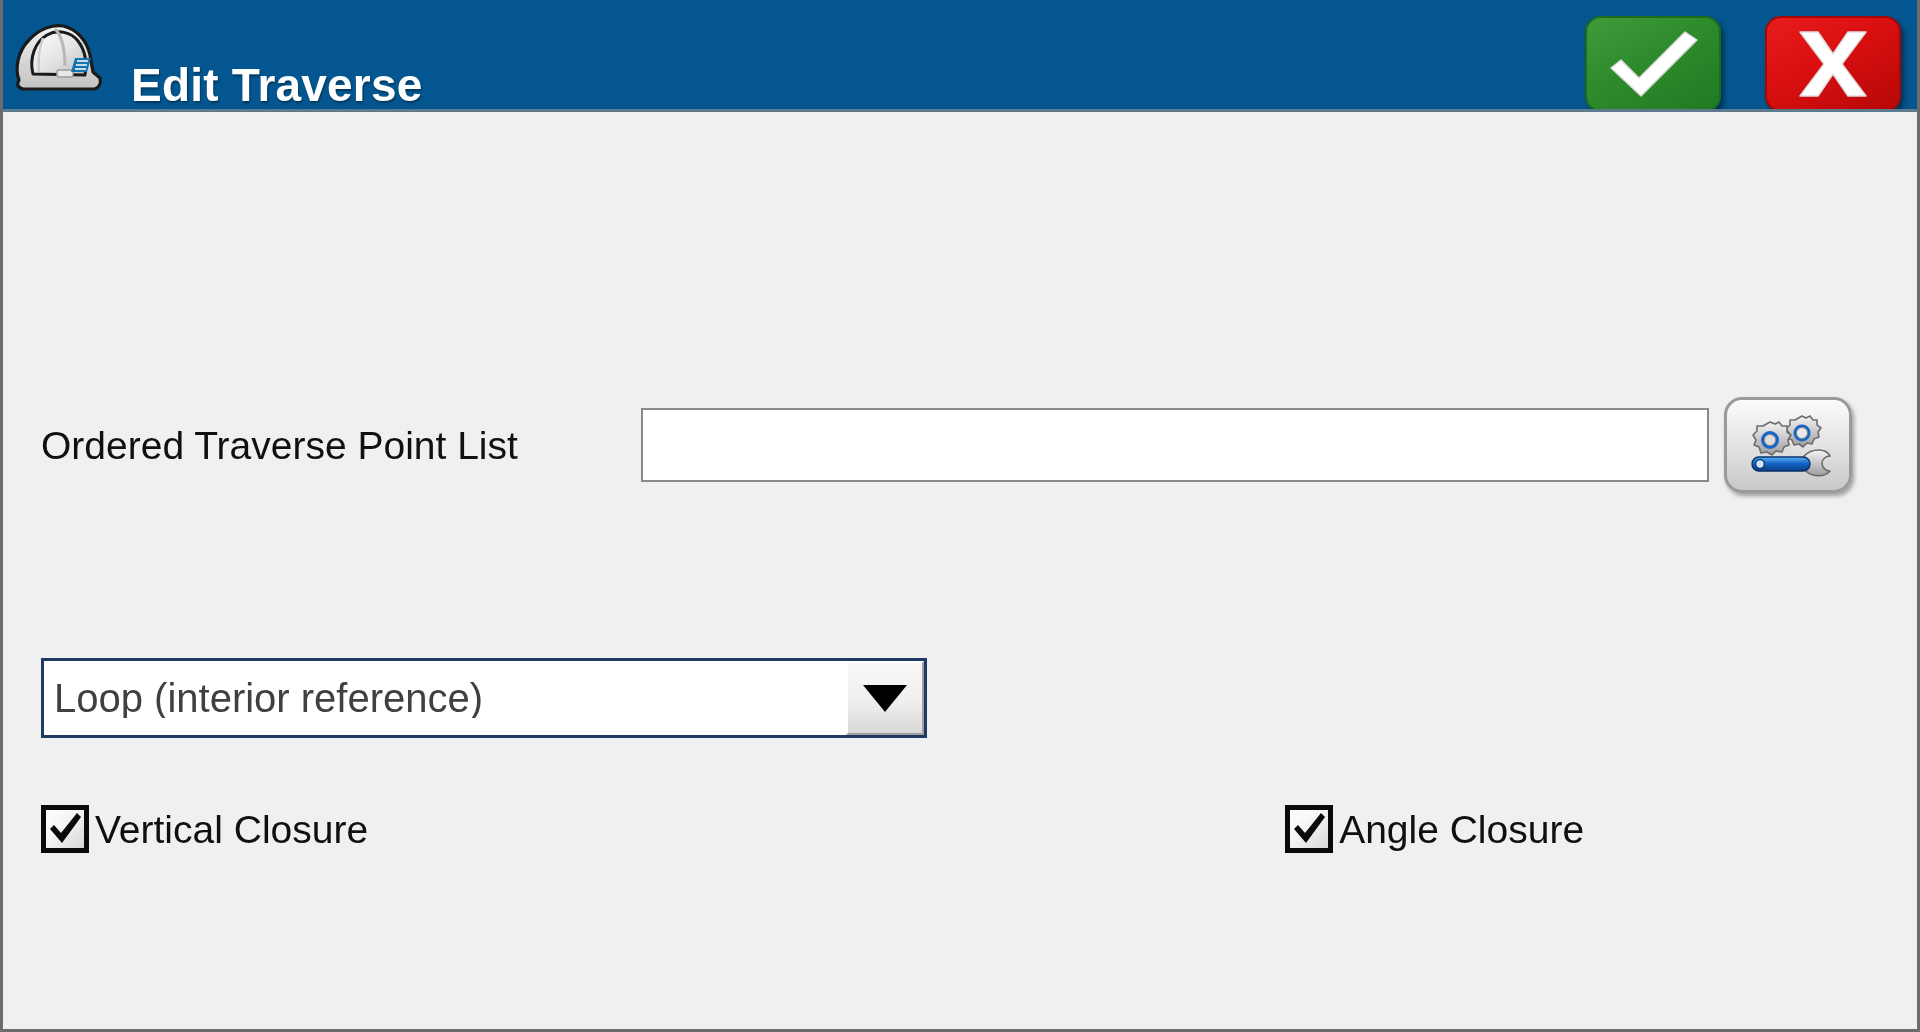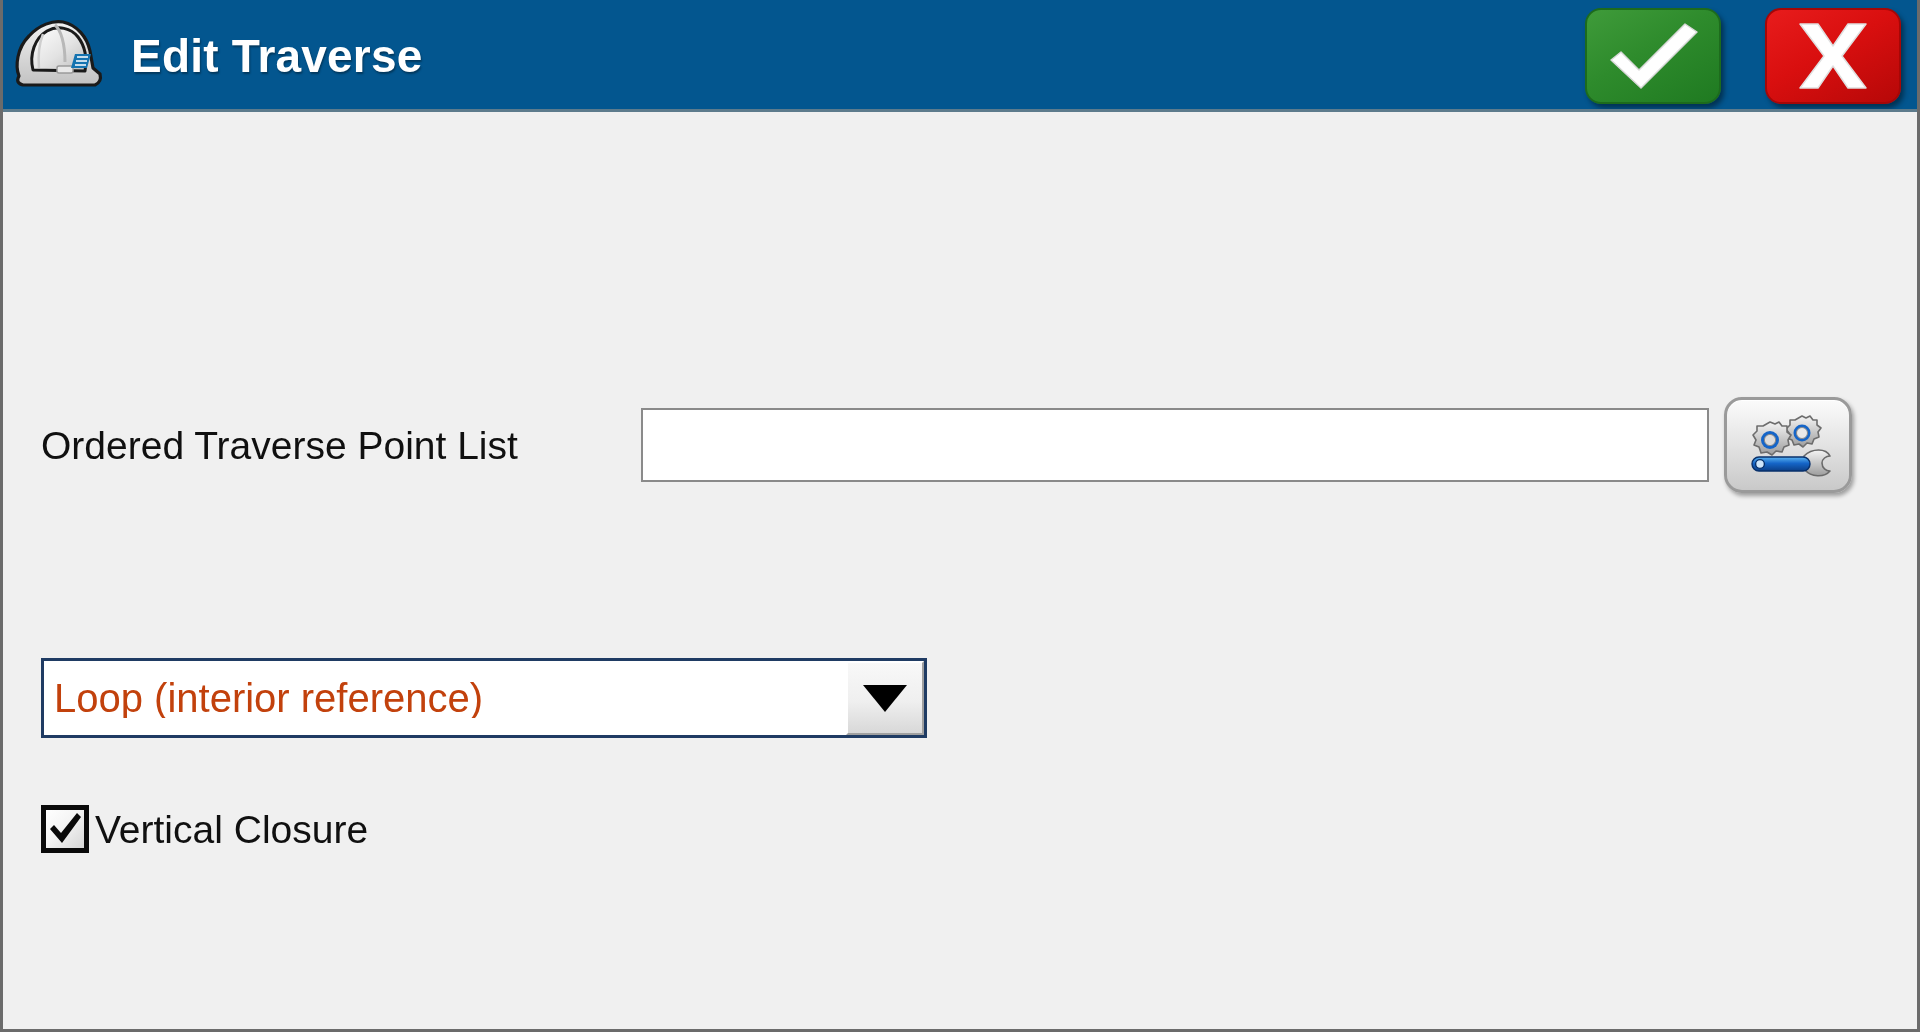--- a/index.html
+++ b/index.html
@@ -21,21 +21,21 @@
     border-top: none;
     overflow: hidden;
   }
 
   
   .titlebar {
     position: relative;
     height: 112px;
     background: #03568f;
     display: flex;
-    align-items: center;
+    align-items: flex-end;
     overflow: hidden;
   }
   .titlebar::after {
     content: "";
     position: absolute;
     left: 0; right: 0; bottom: 0;
     height: 3px;
     background: #5d7b8c;
   }
 
@@ -145,21 +145,21 @@
     width: 886px;
     height: 80px;
     background: #ffffff;
     border: 3px solid #1f3b63;
     display: flex;
     align-items: center;
   }
   .select-value {
     flex: 1 1 auto;
     font-size: 40px;
-    color: #c2410c;
+    color: #404040;
     padding-left: 10px;
     white-space: nowrap;
     overflow: hidden;
     line-height: 1;
   }
   .select-arrow-btn {
     width: 78px;
     height: 74px;
     margin-right: 0;
     background: linear-gradient(180deg, #f8f8f8 0%, #efefef 55%, #d8d8d8 100%);
@@ -315,17 +315,25 @@
 
       <div class="check-group">
         <div class="checkbox">
           <svg width="36" height="34" viewBox="0 0 36 34">
             <path d="M3 17 L7 13 L14 21 L30 1 L34 5 L15 31 Z" fill="#0a0a0a"></path>
           </svg>
         </div>
         <div class="check-label">Vertical Closure</div>
       </div>
 
+      <div class="check-group second">
+        <div class="checkbox">
+          <svg width="36" height="34" viewBox="0 0 36 34">
+            <path d="M3 17 L7 13 L14 21 L30 1 L34 5 L15 31 Z" fill="#0a0a0a"></path>
+          </svg>
+        </div>
+        <div class="check-label">Angle Closure</div>
+      </div>
 
     </div>
 
   </div>
 </div>
 
 </body></html>

